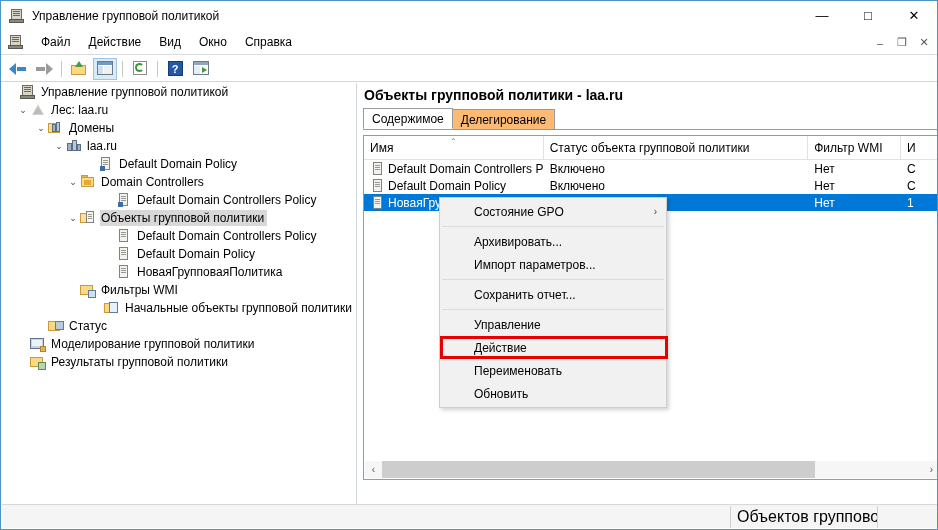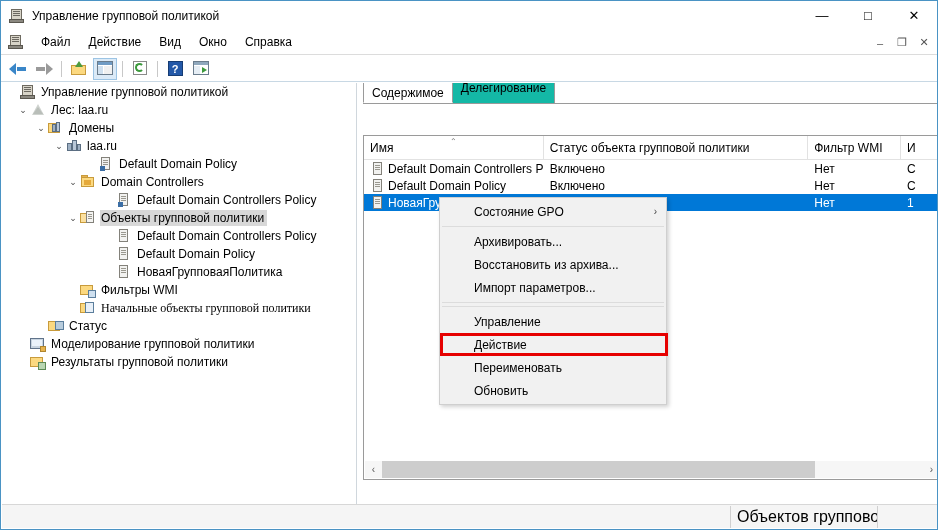--- a/index.html
+++ b/index.html
@@ -104,24 +104,24 @@
   .content-title {
     font-size: 14px; font-weight: bold; color: #000;
     padding: 4px 0 6px 6px; white-space: nowrap;
   }
   .tabstrip {
     position: relative; height: 21px; margin-left: 5px;
     border-bottom: 1px solid #9a9a9a;
     display: flex; align-items: flex-end;
   }
   .tab {
-    height: 32px; padding: 0 8px; font-size: 12px; color: #000;
+    height: 20px; padding: 0 8px; font-size: 12px; color: #000;
     display: flex; align-items: center; cursor: default;
     border: 1px solid #9a9a9a; border-bottom: none;
-    background: #14b8a6; margin-right: -1px;
+    background: #fdba74; margin-right: -1px;
     position: relative;
   }
   .tab.active {
     background: #ffffff; height: 21px; z-index: 3;
     border-bottom: 1px solid #ffffff;
   }
   .listbox {
     position: absolute; left: 5px; top: 52px; width: 578px; height: 345px;
     border: 1px solid #9a9a9a; border-right: none;
     background: #ffffff; overflow: hidden;
@@ -509,21 +509,21 @@
 
     <div class="tree-row" style="padding-left:64px;">
       <span class="twisty"></span>
       <span class="ticon wmi-ico">
           <span class="bd"></span>
           <span class="fun"></span>
         </span>
       <span class="tlabel">Фильтры WMI</span>
     </div>
 
-    <div class="tree-row" style="padding-left:64px;font-family:Liberation Serif, serif;">
+    <div class="tree-row" style="padding-left:88px;">
       <span class="twisty"></span>
       <span class="ticon starter-ico">
           <span class="bd"></span>
           <span class="pg"></span>
         </span>
       <span class="tlabel">Начальные объекты групповой политики</span>
     </div>
 
     <div class="tree-row" style="padding-left:32px;">
       <span class="twisty"></span>
@@ -550,20 +550,21 @@
           <span class="bd"></span>
           <span class="g"></span>
         </span>
       <span class="tlabel">Результаты групповой политики</span>
     </div>
 
   </div>
 
   <div class="content-pane">
 
+    <div class="content-title">Объекты групповой политики - laa.ru</div>
 
     <div class="tabstrip">
       <div class="tab active">Содержимое</div>
       <div class="tab">Делегирование</div>
     </div>
 
     <div class="listbox">
 
       <div class="listhead">
         <div class="hcell" style="width:180px;">
@@ -640,26 +641,26 @@
   <div class="ctxmenu">
     <div class="ctxitem">
       <span>Состояние GPO</span>
       <span class="submark">›</span>
     </div>
     <div class="ctxsep"></div>
     <div class="ctxitem">
       <span>Архивировать...</span>
     </div>
     <div class="ctxitem">
-      <span>Восстановить из архива...</span>
-    </div>
+      <span>Импорт параметров...</span>
+    </div>
+    <div class="ctxsep"></div>
     <div class="ctxitem">
-      <span>Импорт параметров...</span>
-    </div>
-    <div class="ctxsep"></div>
+      <span>Сохранить отчет...</span>
+    </div>
     <div class="ctxsep"></div>
     <div class="ctxitem">
       <span>Управление</span>
     </div>
     <div class="ctxitem-wrap">
       <div class="ctxitem">
         <span>Действие</span>
       </div>
       <div class="redbox" style="border-color: rgb(230, 0, 0);"></div>
     </div>

